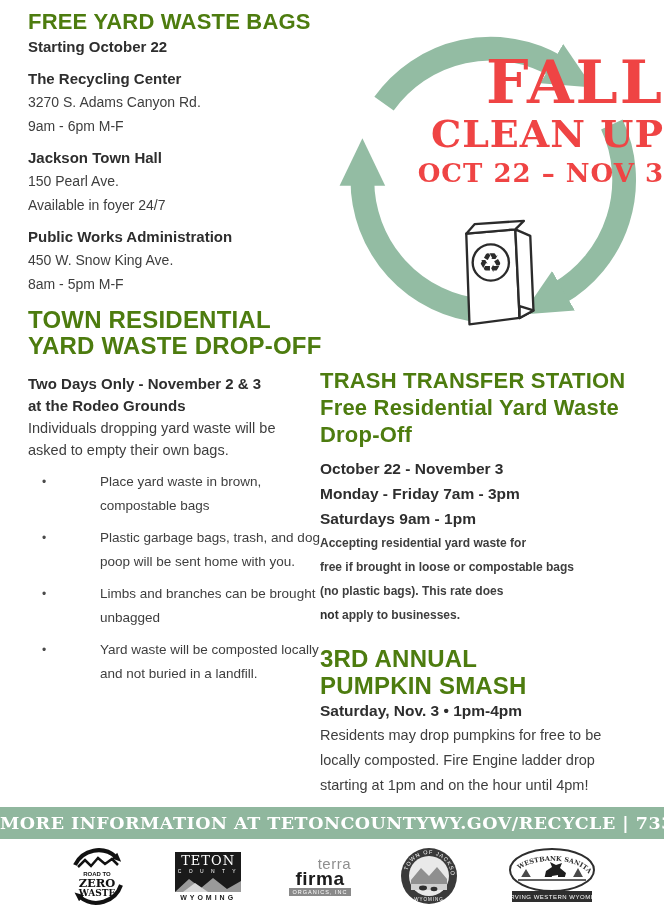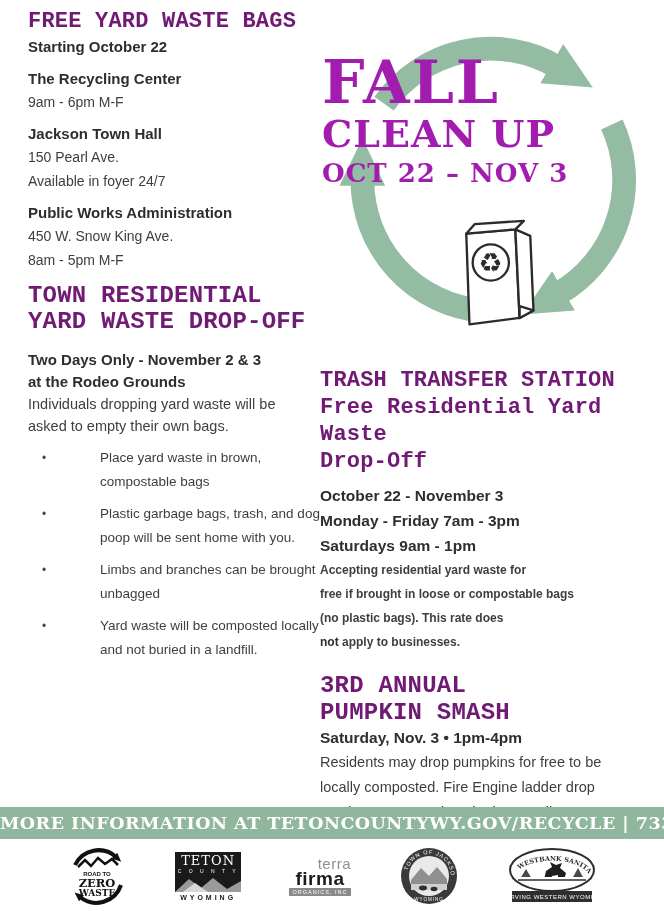--- a/index.html
+++ b/index.html
@@ -4,22 +4,22 @@
 <style>
   * { margin:0; padding:0; box-sizing:border-box; }
   html,body { background:#ffffff; }
   .page {
     position:relative; width:664px; height:911px; background:#ffffff;
     font-family:"Liberation Sans","DejaVu Sans",sans-serif;
     color:#3e3e3e; overflow:hidden;
   }
   
   .green-head {
-    font-family:Liberation Mono, monospace;
-    font-weight:bold; color:#701a75; letter-spacing:.2px;
+    font-family:Liberation Sans, sans-serif;
+    font-weight:bold; color:#4d7c0f; letter-spacing:.2px;
   }
   .h23 { font-size:22px; line-height:27px; }
   .h25 { font-size:24px; line-height:27px; }
   .bold-dark { font-weight:bold; color:#2e2e2e; }
   .body-line { font-size:14px; line-height:24px; white-space:nowrap; color:#3e3e3e; }
   
   .left-col { position:absolute; left:28px; top:8px; width:305px; }
   .loc-name { font-size:15px; line-height:22px; margin-top:9px; }
   .start-line { font-size:15px; line-height:24px; }
   .sect-gap { margin-top:14px; }
@@ -28,22 +28,22 @@
   .res-head { font-size:24px; line-height:26px; }
   .res-sub { font-size:15px; line-height:22px; white-space:nowrap; }
   .intro-line { font-size:14.5px; line-height:22px; white-space:nowrap; }
   .bullets { margin-top:9px; }
   .bullet-item { display:flex; margin-bottom:8px; width:300px; }
   .bullet-dot { width:14px; margin-left:14px; font-size:12px; line-height:24px; color:#4a4a4a; flex:none; }
   .bullet-text { font-size:13.5px; line-height:24px; color:#3e3e3e; width:272px;margin-left:44px; }
   
   .badge { position:absolute; left:322px; top:0; width:342px; height:360px; }
   .badge svg.ring { position:absolute; left:0; top:0; width:342px; height:360px; }
-  .badge-text { position:absolute; left:0; top:52px; width:342px; text-align:left;
-    font-family:"DejaVu Serif","Liberation Serif",serif; font-weight:bold; color:#a21caf; }
+  .badge-text { position:absolute; left:0; top:52px; width:342px; text-align:right;
+    font-family:"DejaVu Serif","Liberation Serif",serif; font-weight:bold; color:#ef4444; }
   .badge-title { font-size:60px; line-height:60px; letter-spacing:2px; }
   .badge-sub { font-size:38px; line-height:44px; letter-spacing:1px; }
   .badge-dates { font-size:26px; line-height:34px; letter-spacing:1px; }
   .bag-wrap { position:absolute; left:118px; top:207px; width:108px; height:128px; }
   
   .right-col { position:absolute; left:320px; top:367px; width:325px; }
   .rc-dates { font-size:15.5px; line-height:25px; white-space:nowrap; }
   .rc-body { font-size:12px; line-height:24px; white-space:nowrap;font-weight:bold; }
   .pumpkin-head { margin-top:18px; }
   .pk-sub { font-size:15.5px; line-height:24px; }
@@ -73,20 +73,21 @@
 <div class="page">
 
   <div class="left-col">
 
     <div>
       <div class="green-head h23">FREE YARD WASTE BAGS</div>
       <div class="start-line bold-dark">Starting October 22</div>
 
       <div>
         <div class="loc-name bold-dark">The Recycling Center</div>
+        <div class="body-line">3270 S. Adams Canyon Rd.</div>
         <div class="body-line">9am - 6pm M-F</div>
       </div>
       <div>
         <div class="loc-name bold-dark">Jackson Town Hall</div>
         <div class="body-line">150 Pearl Ave.</div>
         <div class="body-line">Available in foyer 24/7</div>
       </div>
       <div>
         <div class="loc-name bold-dark">Public Works Administration</div>
         <div class="body-line">450 W. Snow King Ave.</div>

